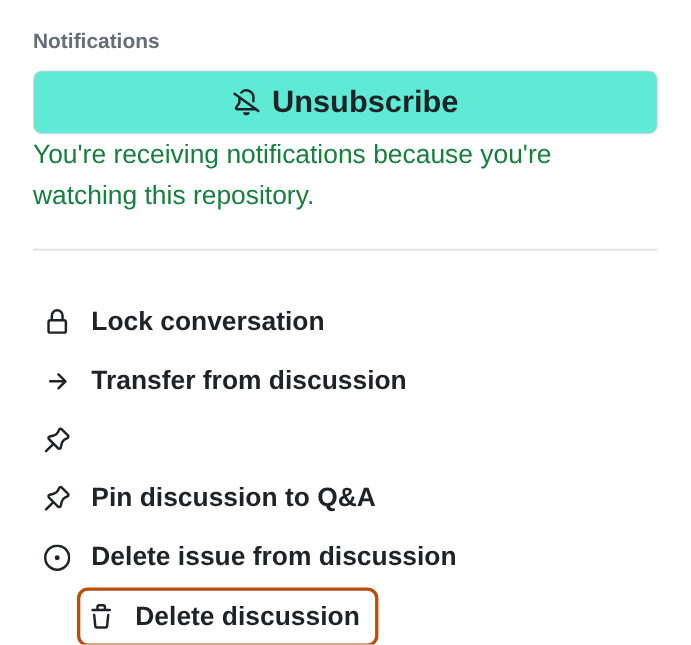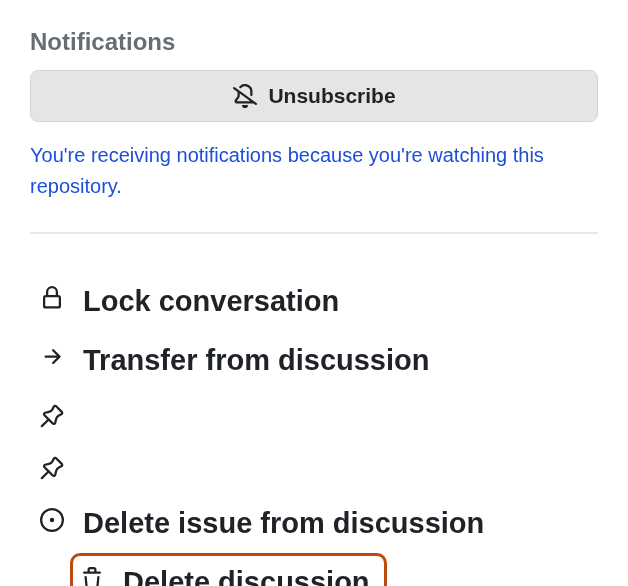--- a/index.html
+++ b/index.html
@@ -9,67 +9,66 @@
     }
     body {
       font-family: -apple-system, BlinkMacSystemFont, "Segoe UI", Helvetica, Arial, sans-serif;
       background: #ffffff;
       width: 628px;
       height: 586px;
       padding: 28px 30px;
       color: #1f2328;
     }
     .section-heading {
-      font-size: 24px;
+      font-size: 19px;
       font-weight: 600;
       color: #656d76;
       margin-bottom: 14px;
     }
     .unsubscribe-button {
       width: 100%;
       display: flex;
       align-items: center;
       justify-content: center;
       gap: 10px;
       padding: 12px 16px;
-      background: #e5e5e5;
+      background: #5eead4;
       border: 1px solid #d0d7de;
       border-radius: 8px;
-      font-size: 21px;
+      font-size: 28px;
       font-weight: 600;
       color: #1f2328;
       cursor: pointer;
     }
     .unsubscribe-button svg {
       width: 24px;
       height: 24px;
     }
     .notification-desc {
-      margin-top: 18px;
-      font-size: 20px;
+      font-size: 24px;
       line-height: 1.55;
-      color: #1d4ed8;
+      color: #15803d;
     }
     .divider {
       border: none;
       border-top: 2px solid #e4e7eb;
       margin-top: 30px;
       margin-bottom: 38px;
     }
     .action-list {
       display: flex;
       flex-direction: column;
       gap: 0;
     }
     .action-item {
       display: flex;
-      align-items: flex-start;
+      align-items: center;
       gap: 18px;
       padding: 10px 6px;
-      font-size: 29px;
+      font-size: 24px;
       font-weight: 600;
       color: #1f2328;
       cursor: pointer;
       border: 3px solid transparent;
       border-radius: 10px;
     }
     .action-item svg {
       width: 24px;
       height: 24px;
       flex-shrink: 0;
@@ -135,20 +134,21 @@
       </svg>
     </span>
   </div>
 
   <div class="action-item">
     <span class="icon-wrap">
       <svg viewBox="0 0 16 16" fill="currentColor">
         <path d="m11.294.984 3.722 3.722a1.75 1.75 0 0 1-.504 2.826l-1.327.613a3.089 3.089 0 0 0-1.707 2.084l-.584 2.454c-.317 1.332-1.972 1.8-2.94.832L5.75 11.311 1.78 15.28a.749.749 0 1 1-1.06-1.06l3.969-3.97-2.204-2.204c-.968-.968-.5-2.623.832-2.94l2.454-.584a3.08 3.08 0 0 0 2.084-1.707l.613-1.327a1.75 1.75 0 0 1 2.826-.504ZM6.283 9.723l2.732 2.731a.25.25 0 0 0 .42-.119l.584-2.454a4.586 4.586 0 0 1 2.537-3.098l1.328-.613a.25.25 0 0 0 .072-.404l-3.722-3.722a.25.25 0 0 0-.404.072l-.613 1.328a4.584 4.584 0 0 1-3.098 2.537l-2.454.584a.25.25 0 0 0-.119.42l2.731 2.732Z"></path>
       </svg>
     </span>
+    <span>Pin discussion to Q&amp;A</span>
   </div>
 
   <div class="action-item">
     <span class="icon-wrap">
       <svg viewBox="0 0 16 16" fill="currentColor">
         <path d="M8 9.5a1.5 1.5 0 1 0 0-3 1.5 1.5 0 0 0 0 3Z"></path>
         <path d="M8 0a8 8 0 1 1 0 16A8 8 0 0 1 8 0ZM1.5 8a6.5 6.5 0 1 0 13 0 6.5 6.5 0 0 0-13 0Z"></path>
       </svg>
     </span>
     <span>Delete issue from discussion</span>

